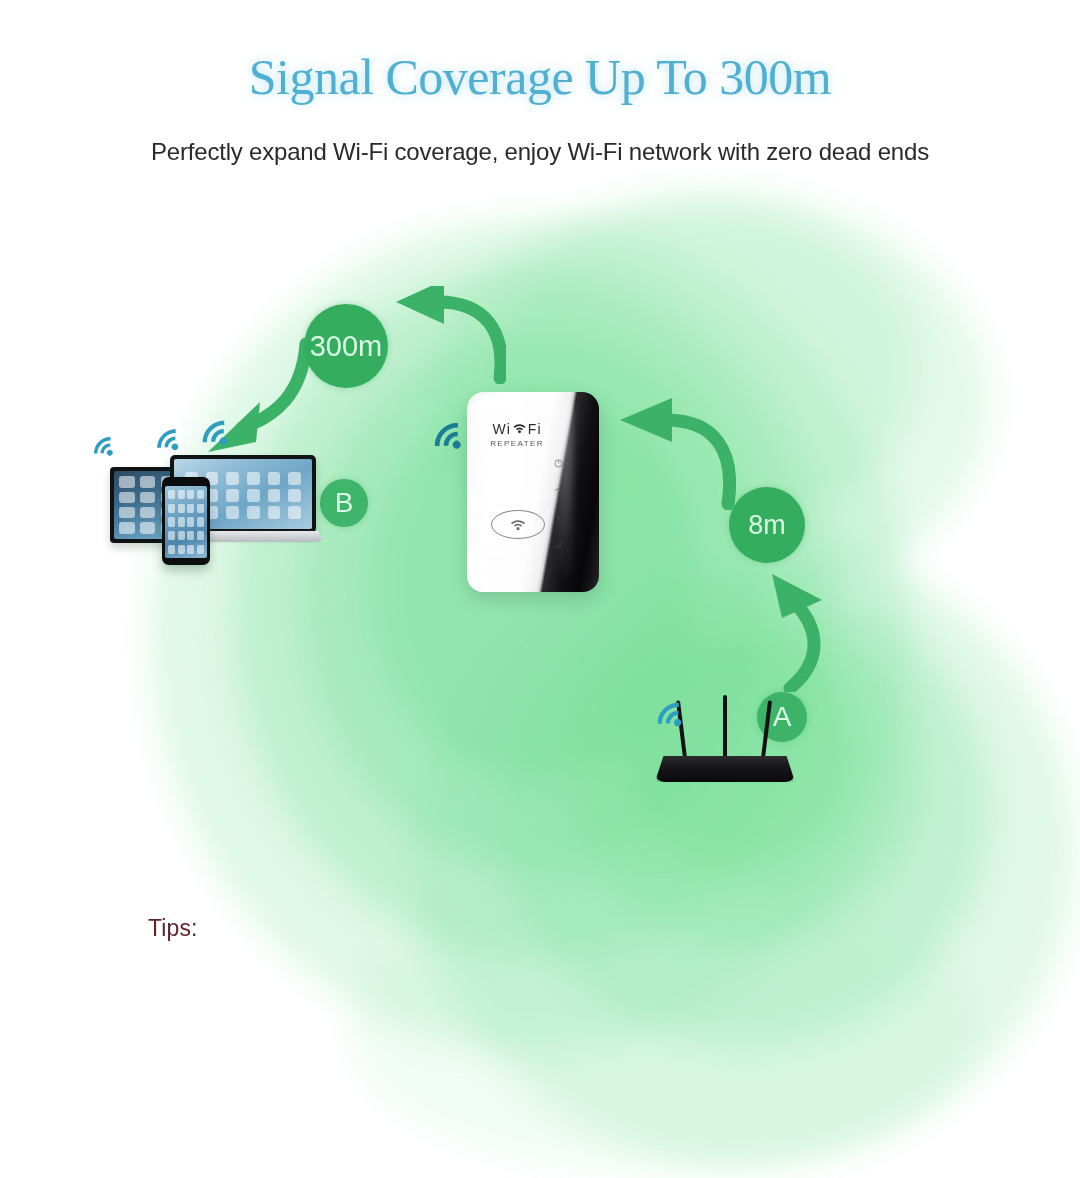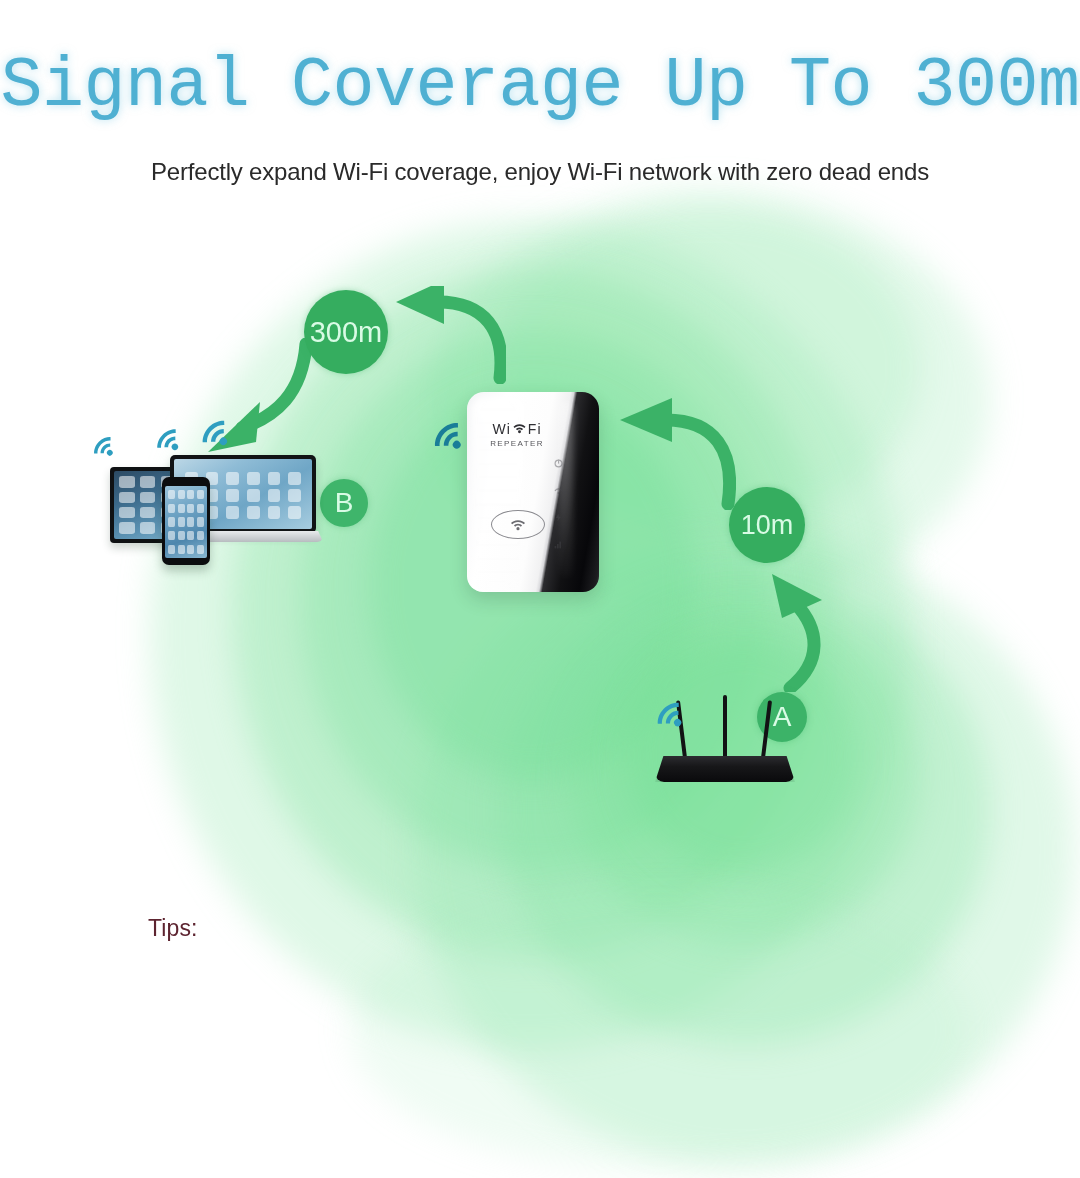--- a/index.html
+++ b/index.html
@@ -10,25 +10,25 @@
     font-family:"Liberation Sans", sans-serif;
     overflow:hidden;
     position:relative;
   }
   .page{position:absolute;inset:0;background:#fff;overflow:hidden;}
 
   
   .header{position:absolute;left:0;top:0;width:1080px;text-align:center;z-index:40;}
   .title{
     margin:0;padding-top:52px;
-    font-size:70px;line-height:1.0;font-weight:400;
+    font-size:50px;line-height:1.0;font-weight:400;
     letter-spacing:-0.5px;
     color:#4FB0D2;
     text-shadow:0 0 10px rgba(120,200,225,.55);
-    font-family:Liberation Mono, monospace;
+    font-family:Liberation Serif, serif;
   }
   .subtitle{
     margin:8px;padding-top:28px;
     font-size:24px;font-weight:400;color:#2a2a2a;
     letter-spacing:-0.2px;
   }
 
   
   .stage{position:absolute;left:0;top:190px;width:1080px;height:900px;z-index:1;}
   .blob{
@@ -58,21 +58,21 @@
   .badge{
     position:absolute;border-radius:50%;
     background:#35ad5f;
     display:flex;align-items:center;justify-content:center;
     color:#d9fbe5;
     font-family:"Liberation Sans", sans-serif;
     font-weight:400;
     z-index:25;
     box-shadow:0 0 6px rgba(53,173,95,.35);
   }
-  .badge-300m{left:304px;top:290px;width:84px;height:84px;font-size:29px;}
+  .badge-300m{left:304px;top:304px;width:84px;height:84px;font-size:29px;}
   .badge-10m{left:729px;top:487px;width:76px;height:76px;font-size:27px;}
   .badge-a{left:757px;top:692px;width:50px;height:50px;font-size:28px;background:#3cb368;}
   .badge-b{left:320px;top:479px;width:48px;height:48px;font-size:28px;background:#3fb56b;}
 
   
   .arrow{position:absolute;z-index:24;}
   .ar-300-to-rep{left:388px;top:286px;width:118px;height:98px;}
   .ar-300-to-dev{left:198px;top:338px;width:116px;height:116px;}
   .ar-rep-right{left:612px;top:398px;width:124px;height:112px;}
   .ar-rt-to-10m{left:748px;top:566px;width:108px;height:126px;}
@@ -236,21 +236,21 @@
     <svg viewBox="0 0 108 126" width="108" height="126" aria-hidden="true">
       <path d="M42 122 C74 96 72 64 48 38" fill="none" stroke="#3bb267" stroke-width="13" stroke-linecap="round"></path>
       <path d="M24 8 L74 34 L34 52 Z" fill="#3bb267"></path>
     </svg>
   </div>
 
   <div class="badge badge-300m">
     <span>300m</span>
   </div>
   <div class="badge badge-10m">
-    <span>10m</span>
+    <span>8m</span>
   </div>
   <div class="badge badge-a">
     <span>A</span>
   </div>
   <div class="badge badge-b">
     <span>B</span>
   </div>
 
   <div class="repeater">
     <div class="rep-body">

